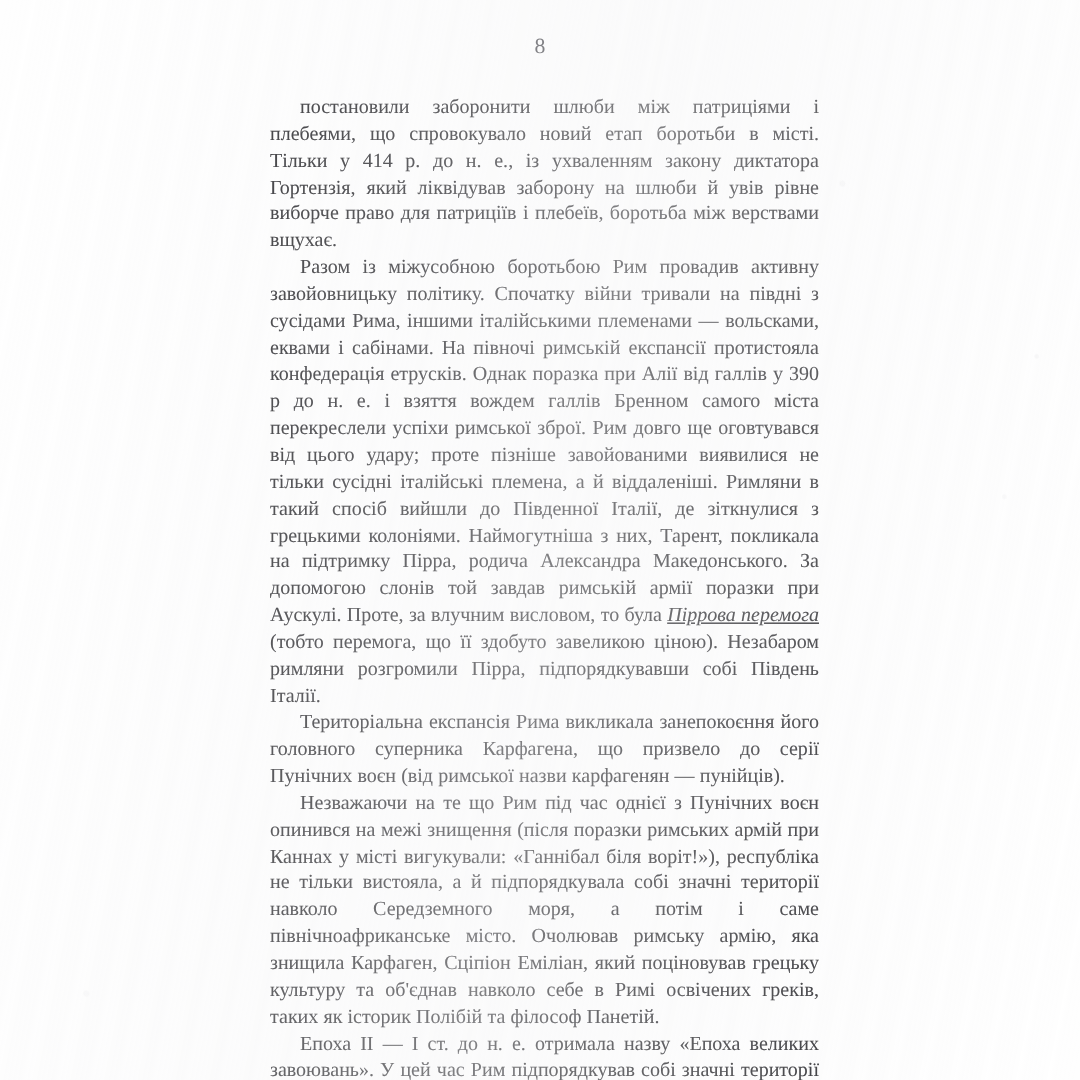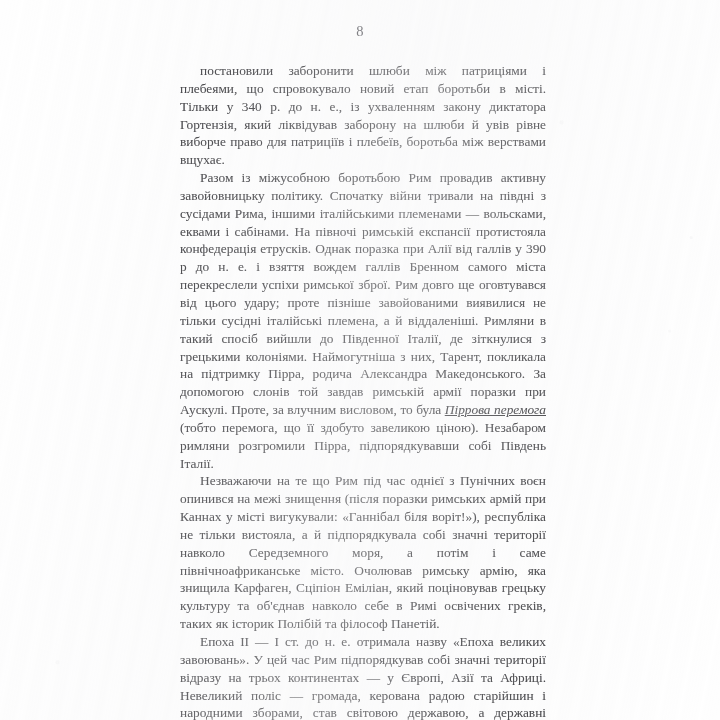--- a/index.html
+++ b/index.html
@@ -79,24 +79,25 @@
 </style>
 </head>
 <body>
 
 <div id="page-sheet">
 
   <div id="page-number">8</div>
 
   <div id="text-column">
 
-    <p class="body-paragraph">постановили заборонити шлюби між патриціями і плебеями, що спровокувало новий етап боротьби в місті. Тільки у 340 р. до н. е., із ухваленням закону диктатора Гортензія, який ліквідував заборону на шлюби й увів рівне виборче право для патриціїв і плебеїв, боротьба між верствами вщухає.</p>
+    <p class="body-paragraph">постановили заборонити шлюби між патриціями і плебеями, що спровокувало новий етап боротьби в місті. Тільки у 414 р. до н. е., із ухваленням закону диктатора Гортензія, який ліквідував заборону на шлюби й увів рівне виборче право для патриціїв і плебеїв, боротьба між верствами вщухає.</p>
 
     <p class="body-paragraph"><span>Разом із міжусобною боротьбою Рим провадив активну завойовницьку політику. Спочатку війни тривали на півдні з сусідами Рима, іншими італійськими племенами — вольсками, еквами і сабінами. На півночі римській експансії протистояла конфедерація етрусків. Однак поразка при Алії від галлів у 390 р до н. е. і взяття вождем галлів Бренном самого міста перекреслели успіхи римської зброї. Рим довго ще оговтувався від цього удару; проте пізніше завойованими виявилися не тільки сусідні італійські племена, а й віддаленіші. Римляни в такий спосіб вийшли до Південної Італії, де зіткнулися з грецькими колоніями. Наймогутніша з них, Тарент, покликала на підтримку Пірра, родича Александра Македонського. За допомогою слонів той завдав римській армії поразки при Аускулі. Проте, за влучним висловом, то була </span><em class="emphasis">Піррова перемога</em><span> (тобто перемога, що її здобуто завеликою ціною). Незабаром римляни розгромили Пірра, підпорядкувавши собі Південь Італії.</span></p>
 
+    <p class="body-paragraph">Територіальна експансія Рима викликала занепокоєння його головного суперника Карфагена, що призвело до серії Пунічних воєн (від римської назви карфагенян — пунійців).</p>
 
     <p class="body-paragraph">Незважаючи на те що Рим під час однієї з Пунічних воєн опинився на межі знищення (після поразки римських армій при Каннах у місті вигукували: «Ганнібал біля воріт!»), республіка не тільки вистояла, а й підпорядкувала собі значні території навколо Середземного моря, а потім і саме північноафриканське місто. Очолював римську армію, яка знищила Карфаген, Сціпіон Еміліан, який поціновував грецьку культуру та об'єднав навколо себе в Римі освічених греків, таких як історик Полібій та філософ Панетій.</p>
 
     <p class="body-paragraph">Епоха ІІ — І ст. до н. е. отримала назву «Епоха великих завоювань». У цей час Рим підпорядкував собі значні території відразу на трьох континентах — у Європі, Азії та Африці. Невеликий поліс — громада, керована радою старійшин і народними зборами, став світовою державою, а державні структури в ній залишилися старими. Саме це, а також майнова диференціація, що була зумовлена припливом ба-</p>
 
   </div>
 
   <div id="scan-noise"></div>
 </div>
 

